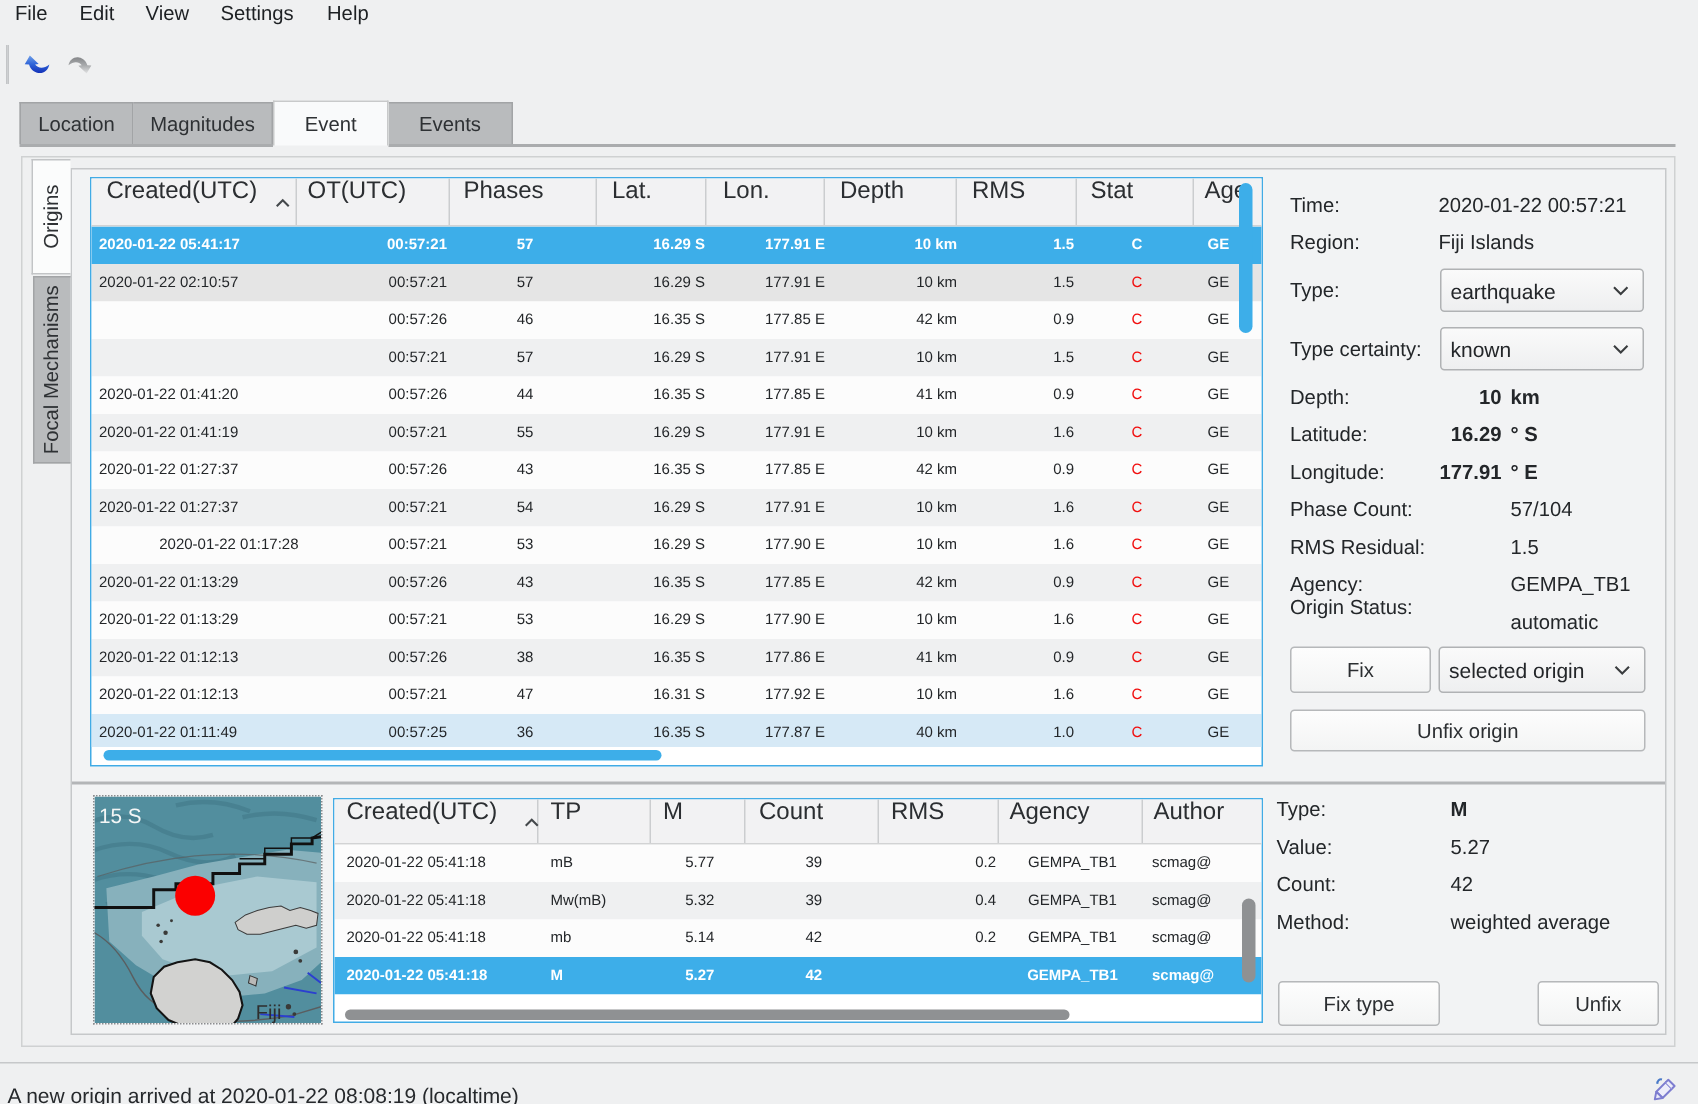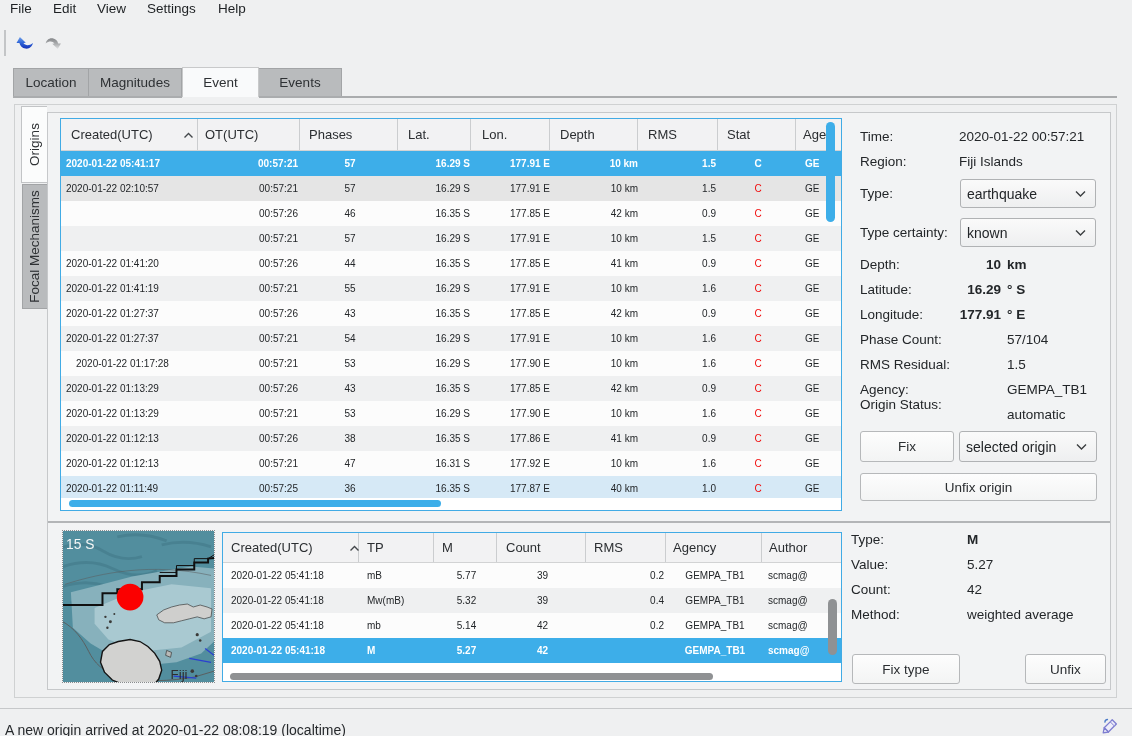--- a/index.html
+++ b/index.html
@@ -2,21 +2,21 @@
 <html><head><meta charset="utf-8"><style>
 * { margin:0; padding:0; box-sizing:border-box; }
 html,body { width:1132px; height:736px; overflow:hidden; }
 body { font-family:"Liberation Sans",sans-serif; background:#eff0f1; color:#232629; position:relative; font-size:13.5px; }
 .abs { position:absolute; }
 .menu-item { position:absolute; top:1px; font-size:13.5px; color:#1d2023; }
 .tab { position:absolute; top:68px; height:28px; font-size:13.5px; display:flex; align-items:center; justify-content:center; color:#2e3134; }
 .tc { position:absolute; top:0; height:100%; display:flex; flex-direction:column; justify-content:center; overflow:hidden; white-space:nowrap; display:block; line-height:25px; }
 .tr { position:absolute; left:0; width:100%; height:25px; font-size:10px; line-height:25px; }
 .tr .tc { line-height:inherit; }
-.hc { position:absolute; top:0; height:100%; font-size:13px; color:#2b2e31; display:flex; align-items:center; }
+.hc { position:absolute; top:0; height:100%; font-size:16px; color:#2b2e31; display:flex; align-items:flex-start; }
 .lbl { position:absolute; font-size:13.5px; line-height:18px; white-space:nowrap; color:#232629; }
 .btn { position:absolute; background:linear-gradient(#fdfdfd,#f3f4f4); border:1px solid #b6b8ba; border-radius:3px; font-size:13.5px; color:#2b2e31; display:flex; align-items:center; justify-content:center; }
 .dd { position:absolute; background:linear-gradient(#fafafa,#eeeff0); border:1px solid #b0b2b4; border-radius:3px; font-size:14px; color:#232629; display:flex; align-items:center; padding-left:6px; }
 .dd svg { position:absolute; right:9px; top:50%; margin-top:-4px; }
 </style></head>
 <body>
 
 <div class="menu-item" style="left:10px">File</div>
 <div class="menu-item" style="left:53px">Edit</div>
 <div class="menu-item" style="left:97px">View</div>
@@ -179,21 +179,21 @@
         <div class="tc" style="left:138px;width:102px;padding-right:3px;text-align:right;">00:57:21</div>
         <div class="tc" style="left:240px;width:98px;text-align:center;">54</div>
         <div class="tc" style="left:338px;width:73px;padding-right:2px;text-align:right;">16.29 S</div>
         <div class="tc" style="left:411px;width:79px;padding-right:1px;text-align:right;">177.91 E</div>
         <div class="tc" style="left:490px;width:88px;padding-right:1px;text-align:right;">10 km</div>
         <div class="tc" style="left:578px;width:80px;padding-right:3px;text-align:right;">1.6</div>
         <div class="tc" style="left:658px;width:78px;text-align:center;color:#f10e0e;">C</div>
         <div class="tc" style="left:736px;width:45px;padding-left:8px;text-align:left;">GE</div>
       </div>
 <div class="tr" style="top:200px;background:#fcfcfc;">
-        <div class="tc" style="left:0px;width:138px;padding-left:5px;text-align:left;margin-left:10px;">2020-01-22 01:17:28</div>
+        <div class="tc" style="left:0px;width:138px;padding-left:5px;text-align:right;">2020-01-22 01:17:28</div>
         <div class="tc" style="left:138px;width:102px;padding-right:3px;text-align:right;">00:57:21</div>
         <div class="tc" style="left:240px;width:98px;text-align:center;">53</div>
         <div class="tc" style="left:338px;width:73px;padding-right:2px;text-align:right;">16.29 S</div>
         <div class="tc" style="left:411px;width:79px;padding-right:1px;text-align:right;">177.90 E</div>
         <div class="tc" style="left:490px;width:88px;padding-right:1px;text-align:right;">10 km</div>
         <div class="tc" style="left:578px;width:80px;padding-right:3px;text-align:right;">1.6</div>
         <div class="tc" style="left:658px;width:78px;text-align:center;color:#f10e0e;">C</div>
         <div class="tc" style="left:736px;width:45px;padding-left:8px;text-align:left;">GE</div>
       </div>
 <div class="tr" style="top:225px;background:#eff0f1;">

